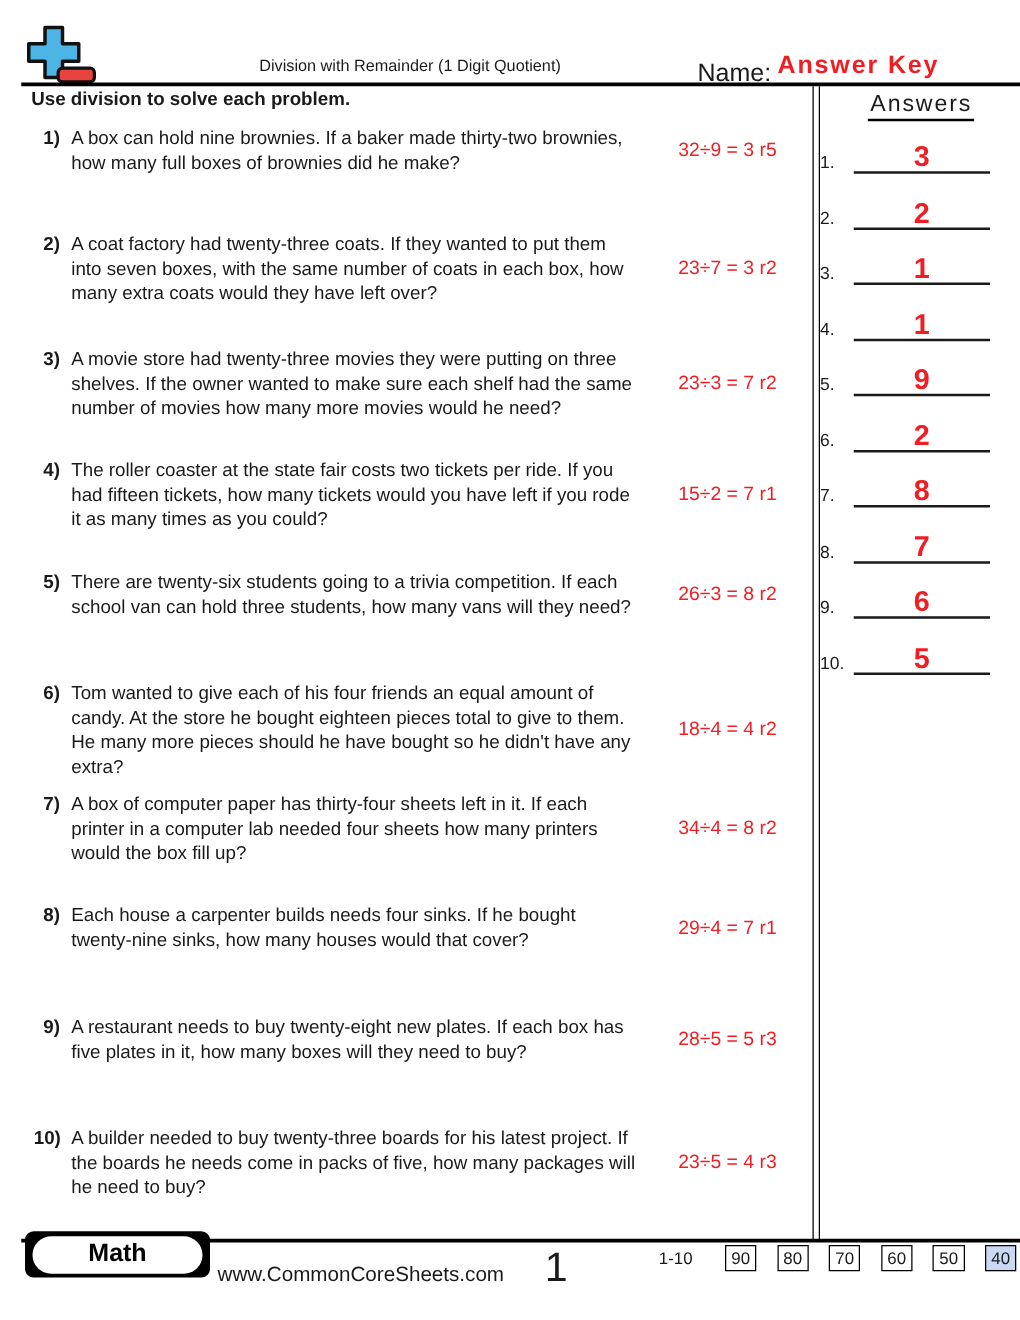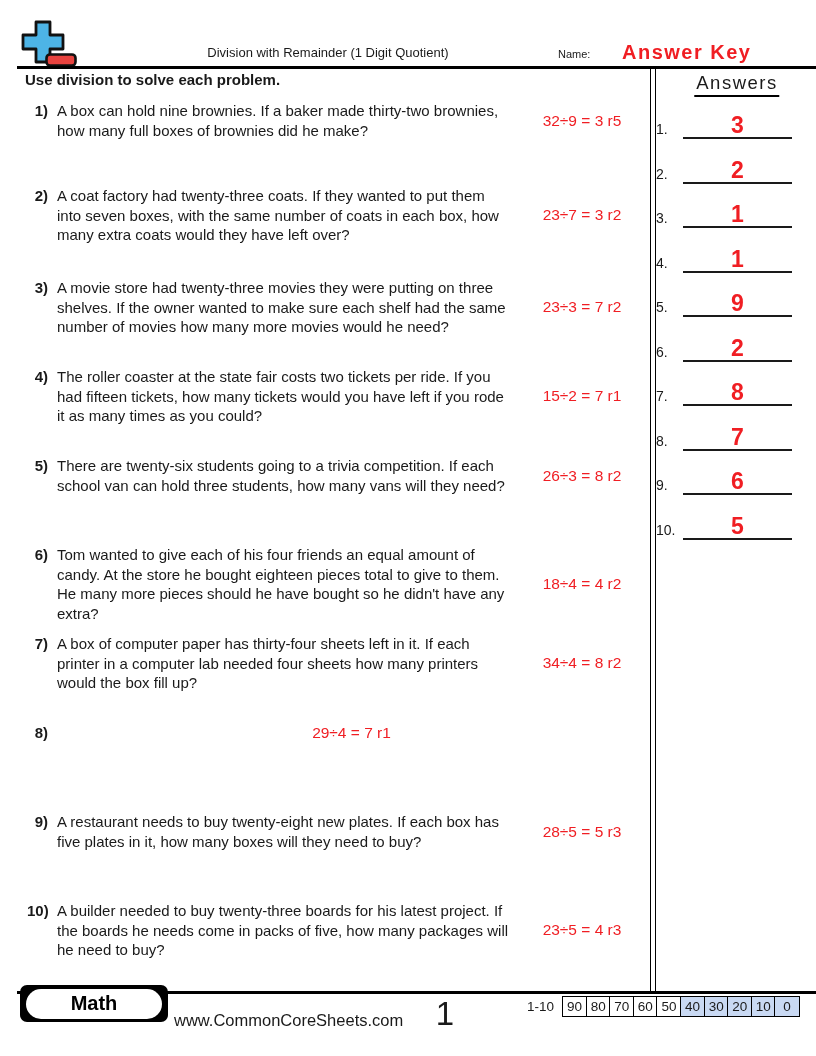--- a/index.html
+++ b/index.html
@@ -9,21 +9,21 @@
     background:#ffffff; overflow:hidden;
     font-family:"Liberation Sans", sans-serif; color:#1a1a1a;
   }
 
   
   .logo-svg { position:absolute; left:20px; top:20px; }
   .doc-title {
     position:absolute; left:328px; top:45px; transform:translateX(-50%);
     font-size:13px; font-weight:500; white-space:nowrap; color:#1a1a1a;
   }
-  .name-label { position:absolute; left:558px; top:48px; font-size:11px; }
+  .name-label { position:absolute; left:558px; top:48px; font-size:20px; }
   .answer-key {
     position:absolute; left:622px; top:41px; font-size:20px; font-weight:bold;
     letter-spacing:1.5px; color:var(--red); white-space:nowrap;
   }
   .header-rule { position:absolute; left:17px; top:66px; width:799px; height:3.2px; background:#000; }
   .instruction { position:absolute; left:25px; top:71px; font-size:15px; font-weight:bold; }
 
   
   .divider-double {
     position:absolute; left:650px; top:69px; width:6px; height:924px;
@@ -59,20 +59,21 @@
   }
   .website  { position:absolute; left:174px; top:1011px; font-size:16.5px;text-align:center; }
   .page-num { position:absolute; left:430px; top:995px; width:30px; text-align:center; font-size:33px; font-weight:400; }
   .score-label { position:absolute; left:527px; top:999px; font-size:13.5px; }
   .score-table { position:absolute; left:562px; top:996px; display:flex; }
   .score-cell {
     width:25.2px; height:20.5px; margin-right:-1.6px;
     border:1.6px solid #000; background:#fff;
     display:flex; align-items:center; justify-content:center;
     font-size:13.5px;
+    margin-left:18px;
   }
   .score-cell.hl { background:var(--score-blue); }
 
   :root { --red:#f01e23; --score-blue:#c9d9f3; }
 </style>
 </head>
 <body>
 
 <div class="page">
 
@@ -185,20 +186,21 @@
   </div>
   <div class="problem" style="top:634px">
     <span class="p-num">7)</span>
     <p class="p-text">A box of computer paper has thirty-four sheets left in it. If each printer in a computer lab needed four sheets how many printers would the box fill up?</p>
     <div class="p-eq-wrap">
       <span class="p-eq">34÷4 = 8 r2</span>
     </div>
   </div>
   <div class="problem" style="top:723px">
     <span class="p-num">8)</span>
+    <p class="p-text">Each house a carpenter builds needs four sinks. If he bought twenty-nine sinks, how many houses would that cover?</p>
     <div class="p-eq-wrap">
       <span class="p-eq">29÷4 = 7 r1</span>
     </div>
   </div>
   <div class="problem" style="top:812px">
     <span class="p-num">9)</span>
     <p class="p-text">A restaurant needs to buy twenty-eight new plates. If each box has five plates in it, how many boxes will they need to buy?</p>
     <div class="p-eq-wrap">
       <span class="p-eq">28÷5 = 5 r3</span>
     </div>

